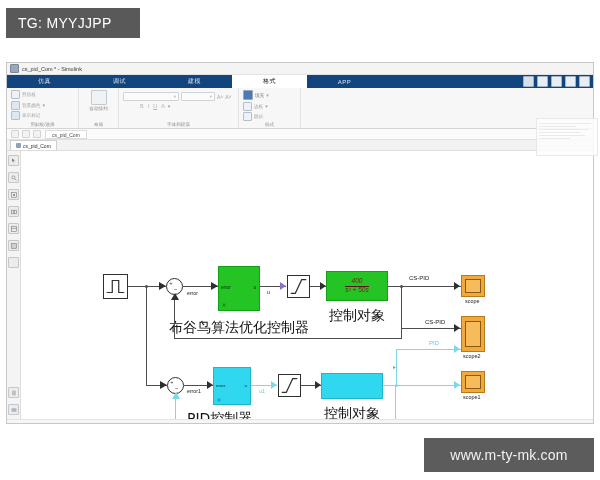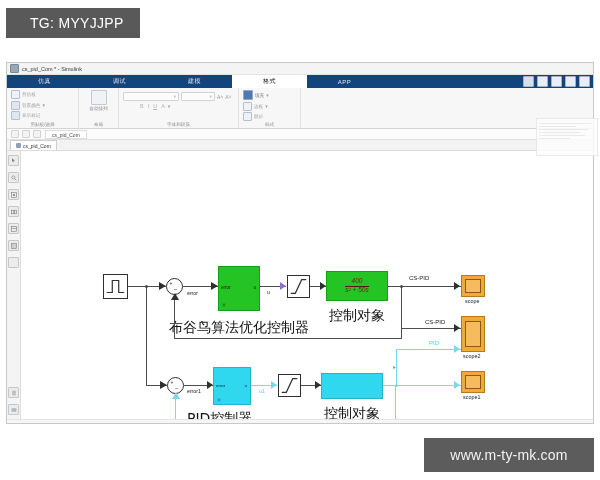--- a/index.html
+++ b/index.html
@@ -5,21 +5,21 @@
   html,body{margin:0;padding:0;}
   body{
     width:600px;height:480px;background:#ffffff;overflow:hidden;
     font-family:"Liberation Sans","DejaVu Sans",sans-serif;
     position:relative;
   }
   
   #tg-badge{
     position:absolute;left:6px;top:8px;width:134px;height:30px;
     background:#595959;color:#ffffff;display:flex;align-items:center;
-    padding-left:24px;font-size:14px;letter-spacing:.3px;box-sizing:border-box;
+    padding-left:12px;font-size:14px;letter-spacing:.3px;box-sizing:border-box;
   }
   #bottom-badge{
     position:absolute;left:424px;top:438px;width:170px;height:34px;
     background:#5c5c5c;color:#f2f2f2;display:flex;align-items:center;
     justify-content:center;font-size:14px;letter-spacing:.2px;box-sizing:border-box;
   }
   
   #app{
     position:absolute;left:6px;top:62px;width:588px;height:362px;
     background:#ffffff;border:1px solid #c8c8c8;box-sizing:border-box;

